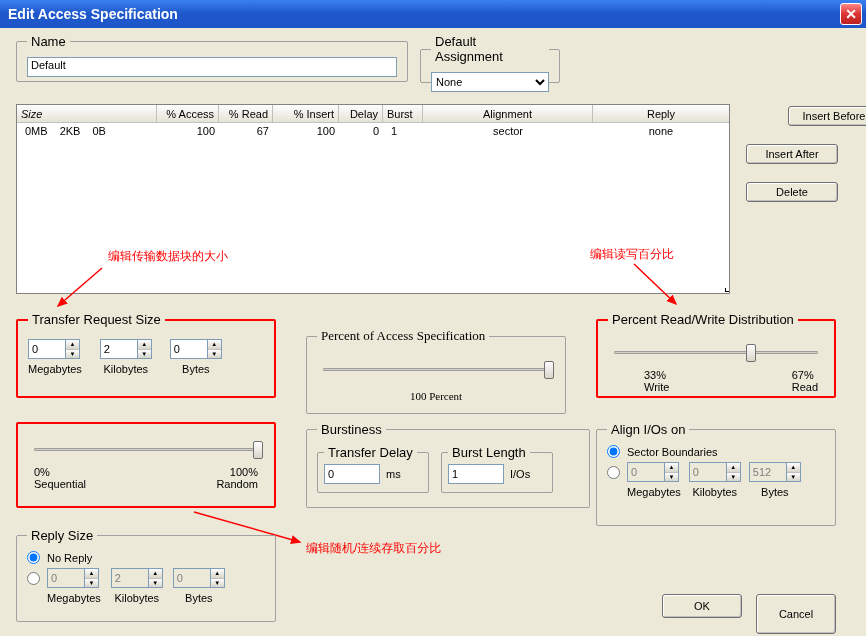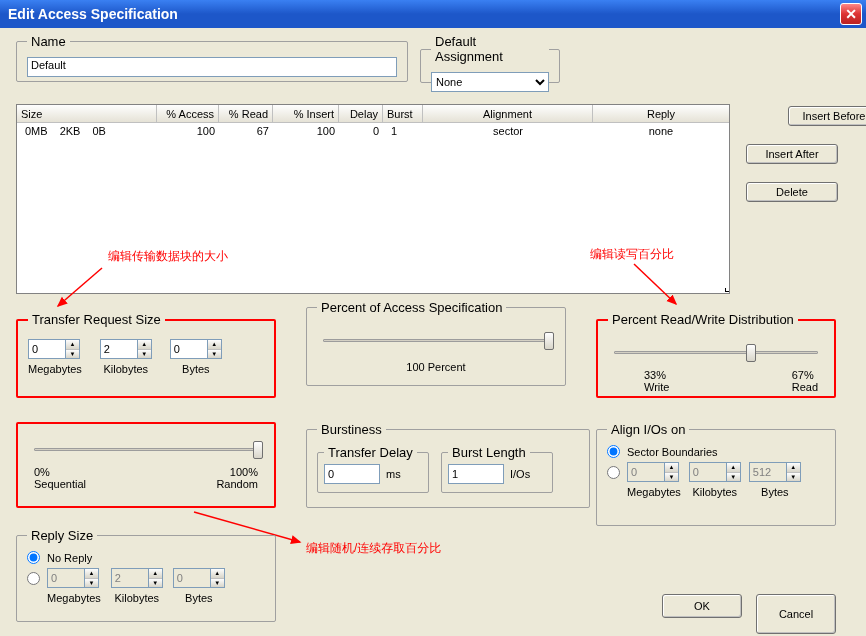--- a/index.html
+++ b/index.html
@@ -203,21 +203,21 @@
 
   <fieldset style="left:420px; top:6px; width:140px; height:48px;">
     <legend>Default Assignment</legend>
     <select style="width:118px;">
       <option>None</option>
     </select>
   </fieldset>
 
   <div class="table" style="left:16px; top:76px; width:714px; height:190px;">
     <div class="thead">
-      <div class="th" style="width:140px;">Size</div>
+      <div class="th" style="width:140px;font-style:italic;">Size</div>
       <div class="th right" style="width:62px;">% Access</div>
       <div class="th right" style="width:54px;">% Read</div>
       <div class="th right" style="width:66px;">% Insert</div>
       <div class="th right" style="width:44px;">Delay</div>
       <div class="th" style="width:40px;">Burst</div>
       <div class="th center" style="width:170px;">Alignment</div>
       <div class="th center" style="flex:1; border-right:none;">Reply</div>
     </div>
     <div class="trow">
       <div class="td" style="width:140px; display:flex; gap:12px; padding-left:8px;">
@@ -290,21 +290,21 @@
             <div class="arrows">
               <div class="ar">▲</div>
               <div class="ar">▼</div>
             </div>
           </div>
         <div class="sublabel">Bytes</div>
       </div>
     </div>
   </fieldset>
 
-  <fieldset style="left:306px; top:272px; width:260px; height:86px;">
+  <fieldset style="left:306px; top:300px; width:260px; height:86px;font-family:Liberation Serif, serif;">
     <legend>Percent of Access Specification</legend>
     <div class="slider" style="margin:6px 6px 0 6px;">
       <div class="track"></div>
       <div class="thumb" style="left:100%;"></div>
     </div>
     <div style="text-align:center; margin-top:10px;">100 Percent</div>
   </fieldset>
 
   <fieldset class="redbox" style="left:596px; top:284px; width:240px; height:86px;">
     <legend>Percent Read/Write Distribution</legend>

